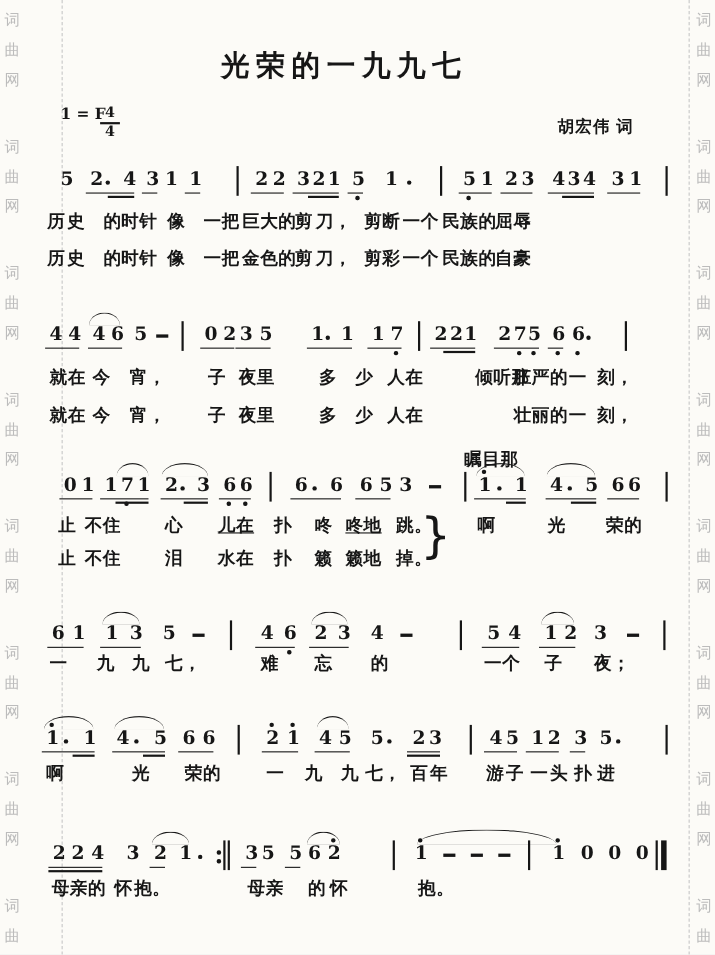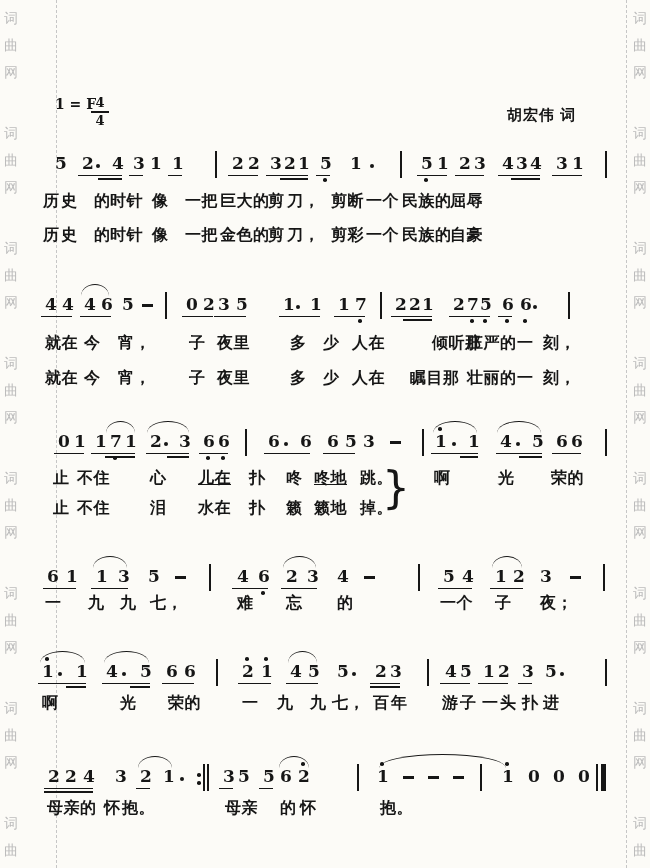--- a/index.html
+++ b/index.html
@@ -92,20 +92,21 @@
 曲
 网</div>
       <div class="wm-group" style="left: 631px; top: 695px; color: rgb(188, 188, 188); white-space: pre;">词
 曲
 网</div>
       <div class="wm-group" style="left: 631px; top: 810px; color: rgb(188, 188, 188); white-space: pre;">词
 曲
 网</div>
     </div>
 
+  <div class="title">光荣的一九九七</div>
 
   <div class="keysig">1 = F</div>
   <div class="frac">
     <b>4</b>
     <span class="rule"></span>
     <b>4</b>
   </div>
 
   <div class="credit">胡宏伟 词</div>
 
@@ -730,21 +731,21 @@
       </div>
       <div class="lyr" style="top: 368px;">
         <span style="left: 45px;">就在</span>
         <span style="left: 84px;">今</span>
         <span style="left: 118px;">宵，</span>
         <span style="left: 189px;">子</span>
         <span style="left: 217px;">夜里</span>
         <span style="left: 290px;">多</span>
         <span style="left: 323px;">少</span>
         <span style="left: 352px;">人在</span>
-        <span style="left: 410px;">瞩目那</span>
+        <span style="left: 422px; margin-top: 40px;">瞩目那</span>
         <span style="left: 467px;">壮丽的</span>
         <span style="left: 517px;">一</span>
         <span style="left: 543px;">刻，</span>
       </div>
       <div class="lyr" style="top: 468px;">
         <span style="left: 53px;">止</span>
         <span style="left: 77px;">不住</span>
         <span style="left: 150px;">心</span>
         <span style="left: 198px; text-decoration: underline;">儿在</span>
         <span style="left: 249px;">扑</span>

